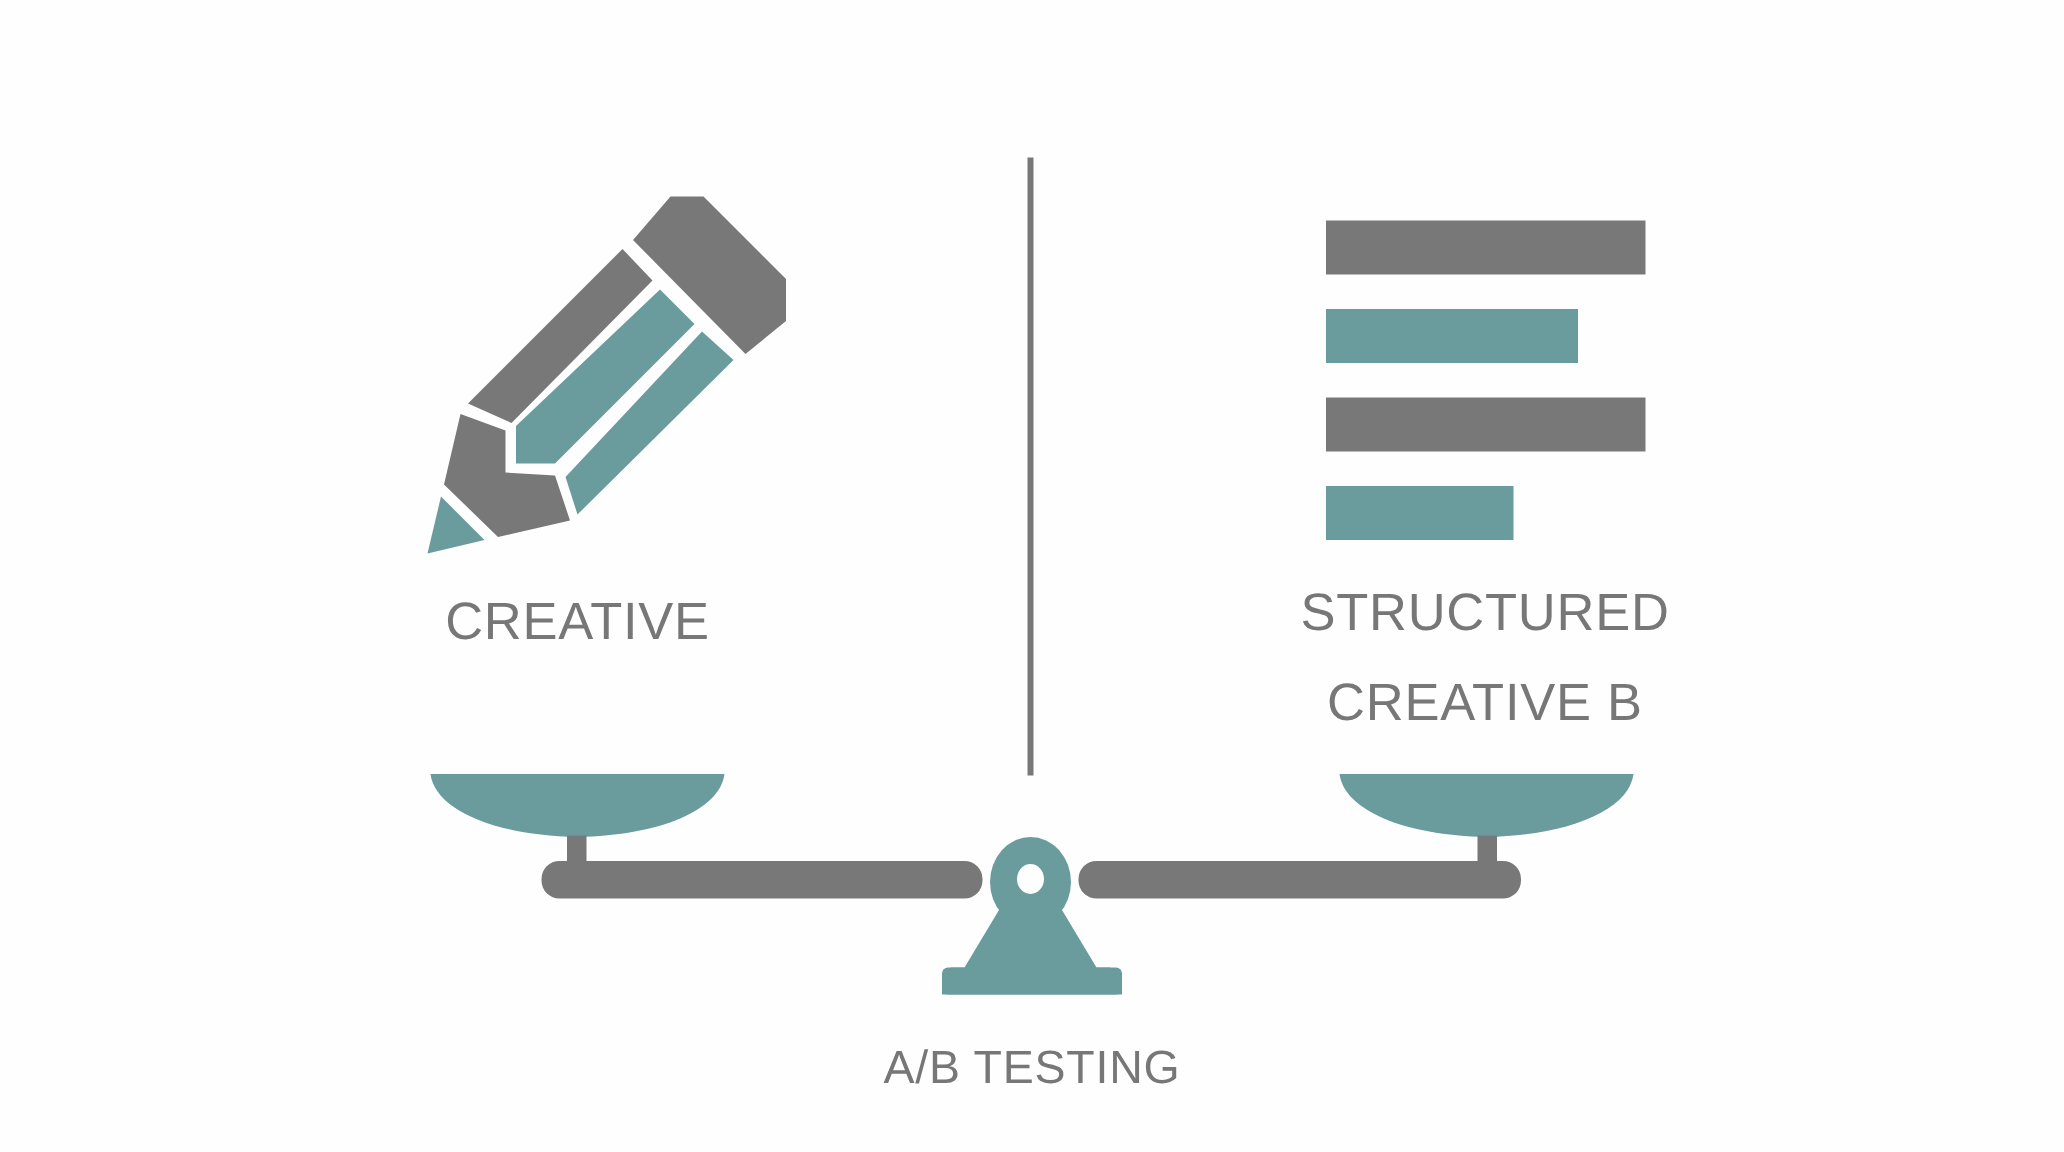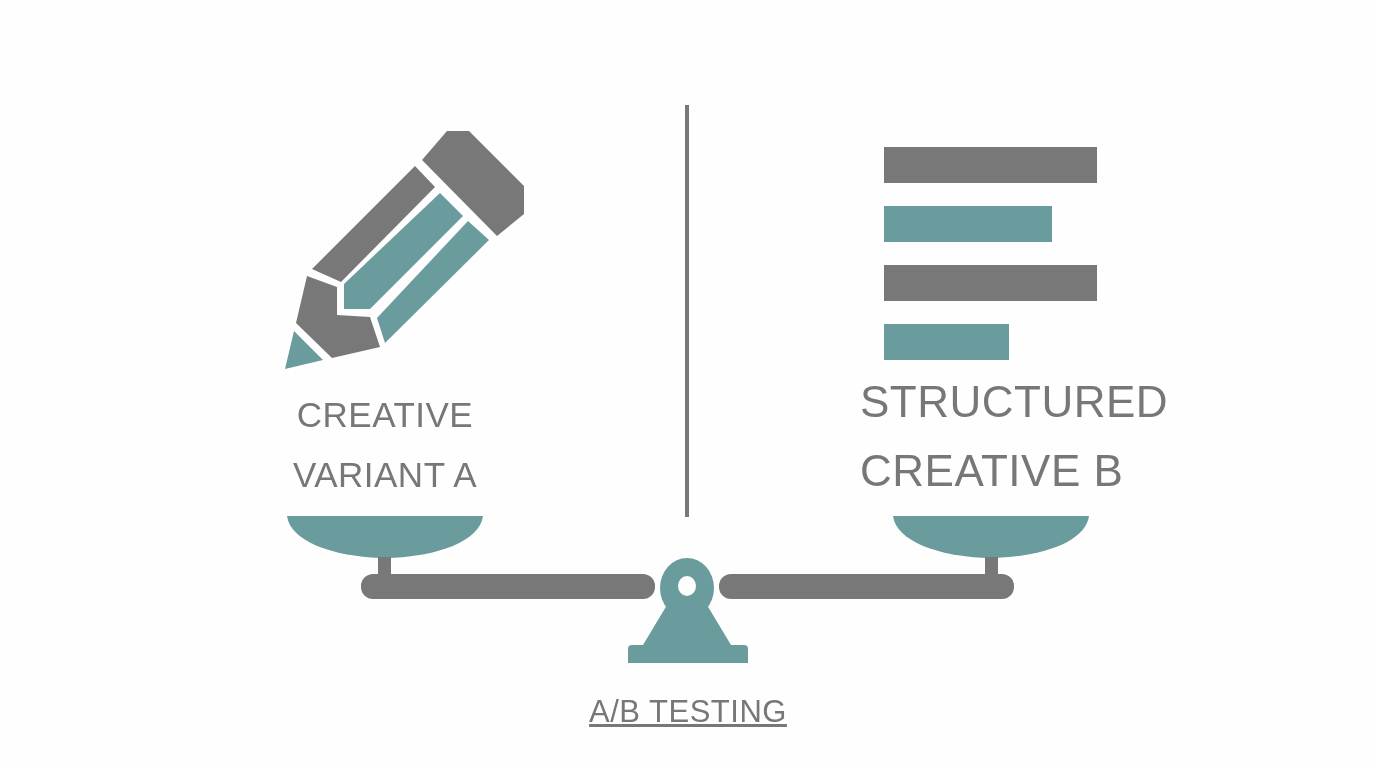--- a/index.html
+++ b/index.html
@@ -33,29 +33,28 @@
     .label-a {
       left: 270px;
       width: 230px;
       top: 397px;
       font-size: 35px;
     }
     .label-a span, .label-b span { display: block; margin-bottom: 25px; }
     .label-b {
       left: 860px;
       width: 260px;
-      top: 380px;
-      font-size: 44px;
+      top: 391px;
+      font-size: 35px;
     }
     .label-bottom {
       left: 538px;
       width: 300px;
       top: 696px;
       font-size: 31px;
-      text-decoration: underline;
     }
   </style>
 </head>
 <body>
 
 <div class="canvas">
 
   <svg class="art" width="1376" height="768" viewBox="0 0 1376 768">
 
     <g>
@@ -99,21 +98,20 @@
       <polygon fill="#6a9c9d" points="670,600 704,600 731,645 740,645 748,651 748,663 628,663 628,651 634,645 643,645"></polygon>
       <rect x="628" y="645" width="120" height="18" rx="4" ry="4" fill="#6a9c9d"></rect>
 
       <ellipse cx="687" cy="588" rx="27" ry="30" fill="#6a9c9d"></ellipse>
       <ellipse cx="687" cy="586" rx="9" ry="10" fill="#fefefe"></ellipse>
     </g>
   </svg>
 
   <div class="label label-a">
     <span>CREATIVE</span>
-    <span>VARIANT A</span>
   </div>
 
   <div class="label label-b">
     <span>STRUCTURED</span>
     <span>CREATIVE B</span>
   </div>
 
   <div class="label label-bottom">A/B TESTING</div>
 
 </div>

